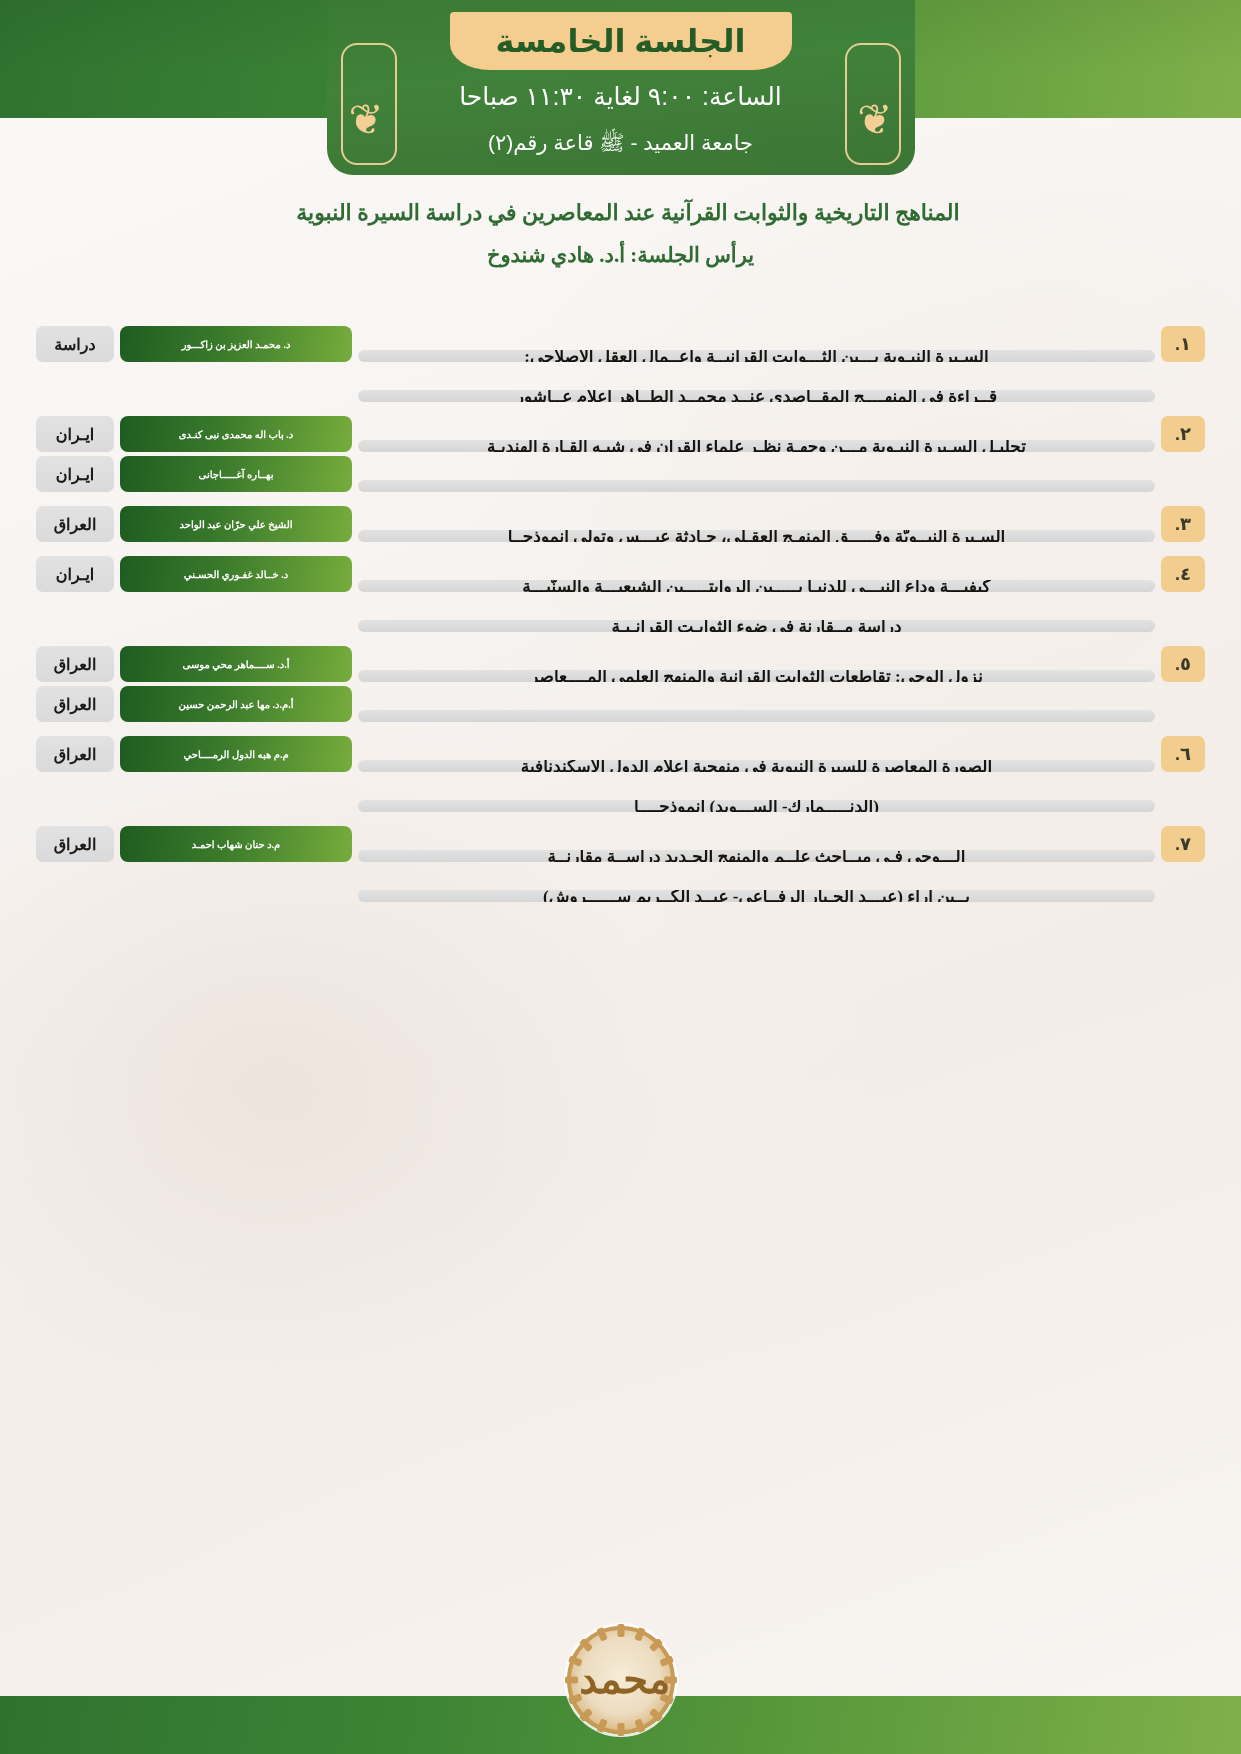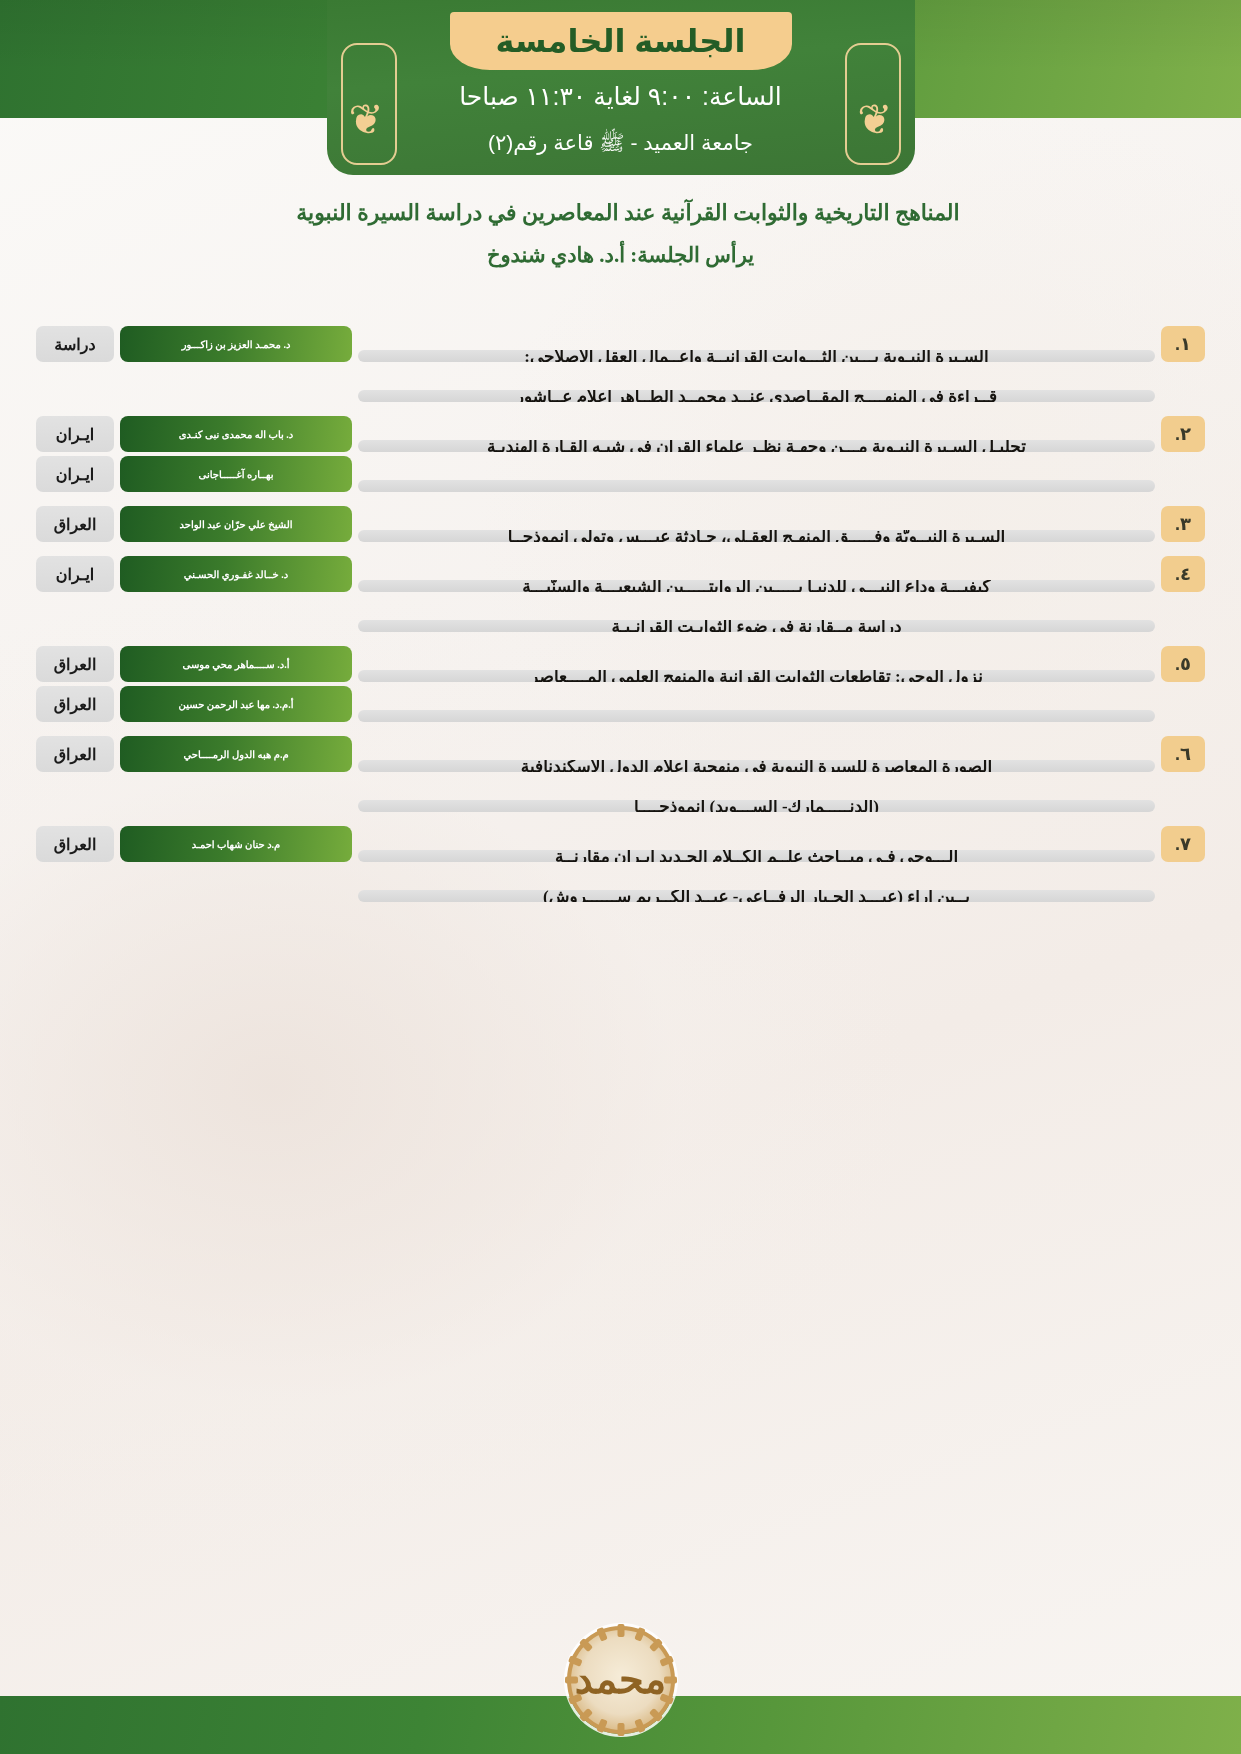--- a/index.html
+++ b/index.html
@@ -246,21 +246,20 @@
     position: absolute;
     bottom: 20px;
     left: 50%;
     transform: translateX(-50%);
     width: 108px; height: 108px;
     border-radius: 50%;
     background: radial-gradient(circle at 50% 46%, #f6ecd8 0%, #ecdcc0 52%, #d9b882 78%, #b88a46 100%);
     border: 4px solid #c99a55;
     display: flex;
     align-items: center;
-    justify-content: center;
     box-shadow: 0 0 0 3px rgba(255,255,255,0.85);
   }
   .footer-emblem .glyph {
     font-size: 40px;
     color: #8f6323;
     font-weight: bold;
     font-family: "Liberation Serif", "DejaVu Serif", serif;
     line-height: 1;
   }
   .emblem-ray {
@@ -384,21 +383,21 @@
         <div class="spacer-cell spacer-num"></div>
         <div class="title-cell cont">(الدنـــــمارك- الســـويد) إنموذجــــاً</div>
         <div class="spacer-cell spacer-name"></div>
         <div class="spacer-cell spacer-country"></div>
       </div>
     </div>
 
     <div class="entry">
       <div class="erow">
         <div class="num-badge">٧.</div>
-        <div class="title-cell">الـــوحي فـي مبــاحث علــم الكــلام الجـديد ايـران مقارنــة</div>
+        <div class="title-cell">الـــوحي فـي مبــاحث علــم والمنهج الجـديد دراســة مقارنــة</div>
         <div class="name-cell">م.د حنان شهاب احمـد</div>
         <div class="country-cell">العراق</div>
       </div>
       <div class="erow">
         <div class="spacer-cell spacer-num"></div>
         <div class="title-cell cont">بــين اراء (عبـــد الجـبار الرفــاعي- عبــد الكــريم ســــــروش)</div>
         <div class="spacer-cell spacer-name"></div>
         <div class="spacer-cell spacer-country"></div>
       </div>
     </div>

